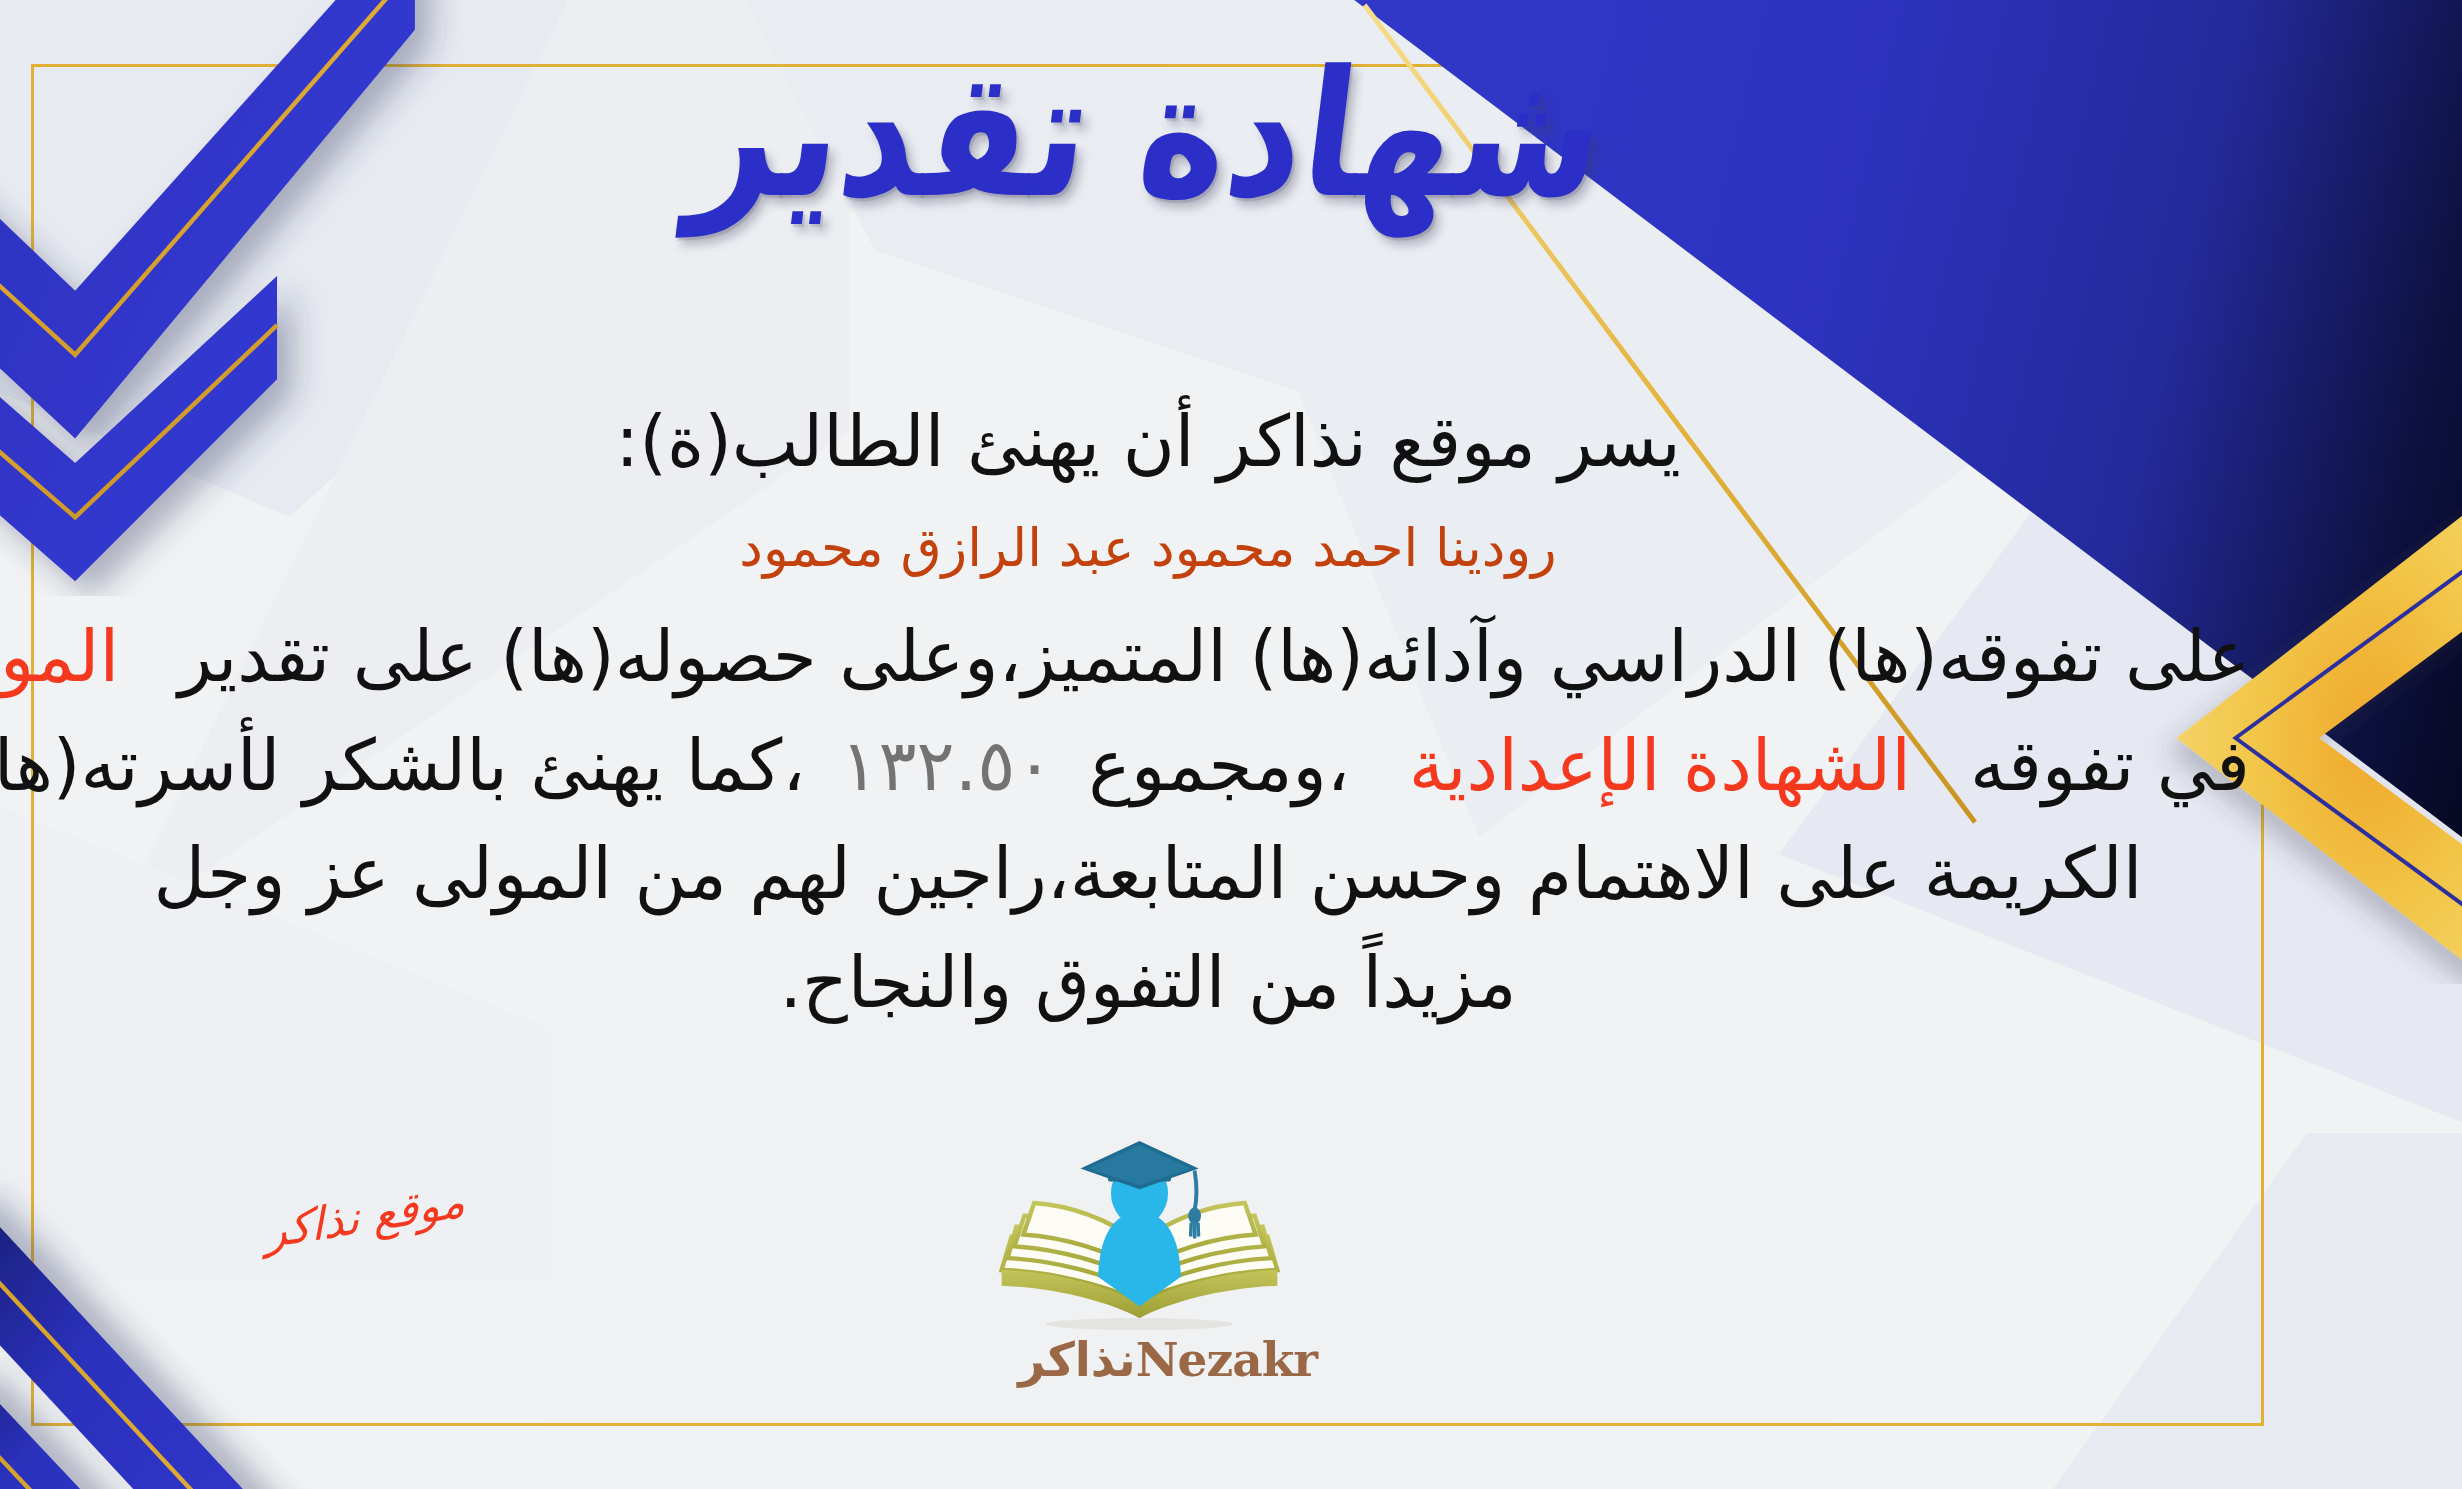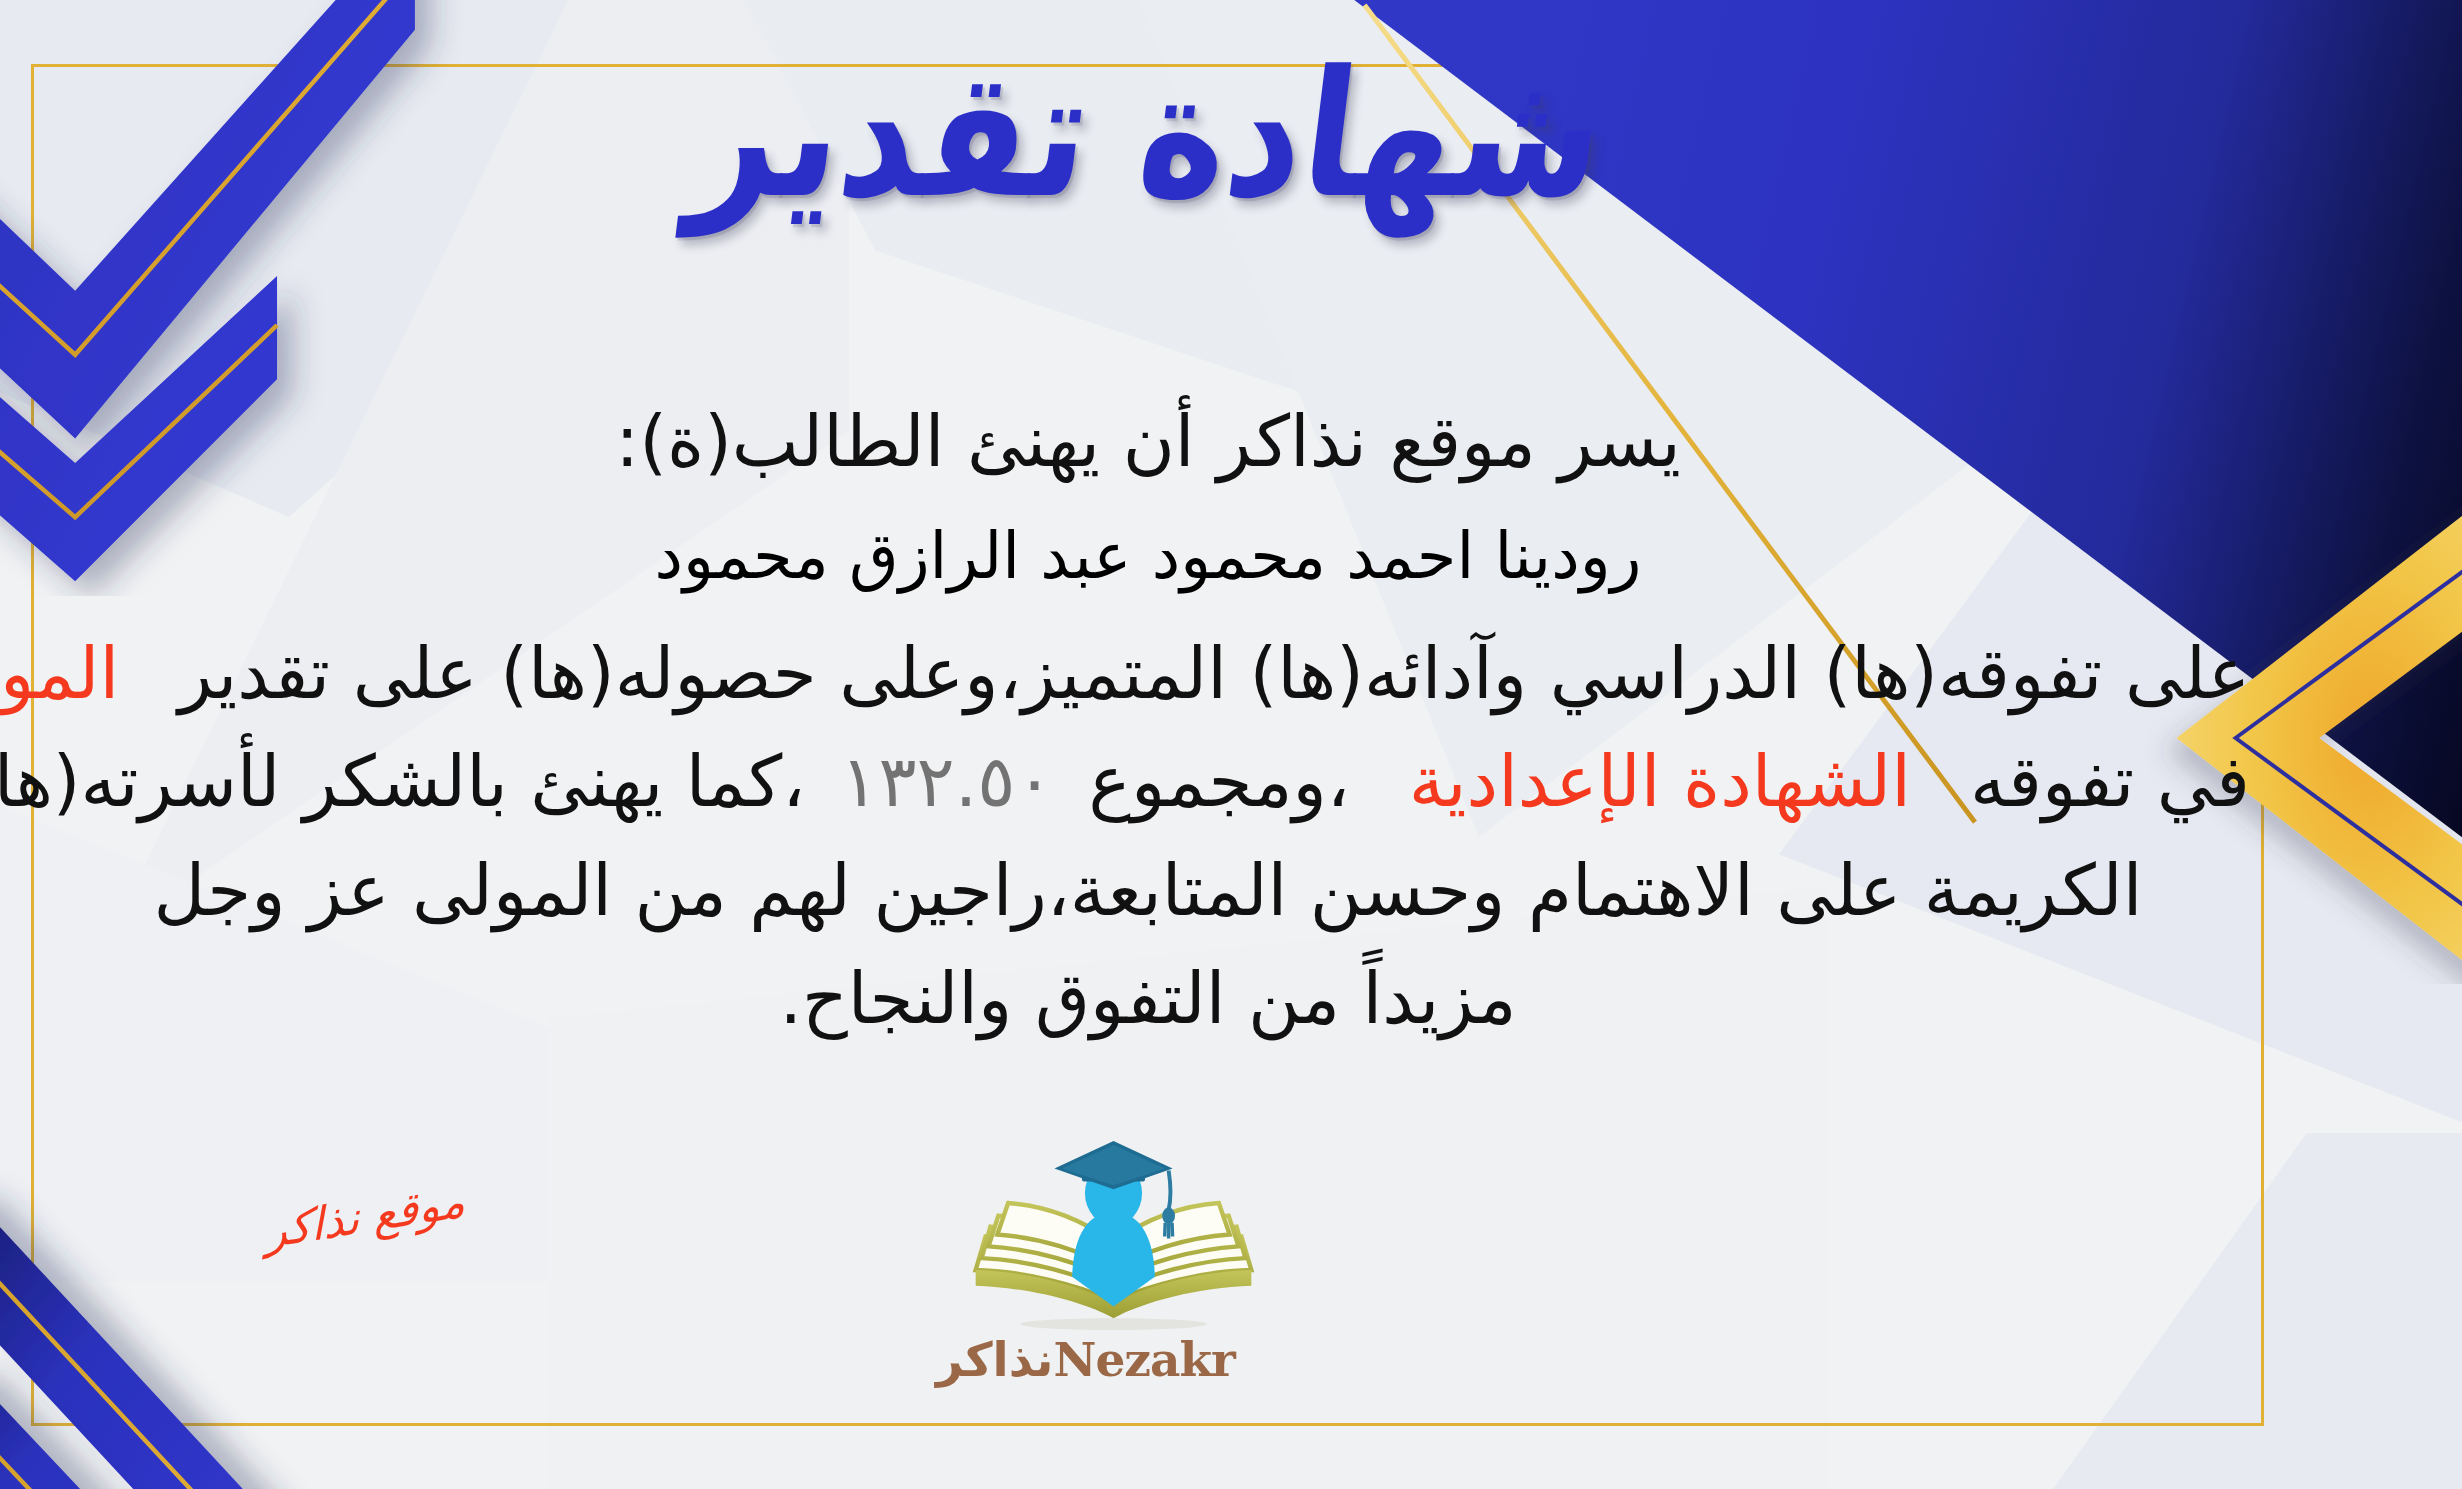--- a/index.html
+++ b/index.html
@@ -157,22 +157,22 @@
   }
   .line {
     font-size: 71px;
     line-height: 1.50;
     font-weight: normal;
     white-space: nowrap;
     letter-spacing: -0.5px;
   }
   .line.l1 { margin-bottom: 12.8px; }
   .line.name {
-    color: #000000;
-    font-size: 64px;
+    color: #c2410c;
+    font-size: 53px;
     margin-bottom: 16.7px;
     letter-spacing: 0px;
   }
   .line.l3 { margin-bottom: 2px; }
   .line.l4 { margin-bottom: 2px; }
   .line.l5 { margin-bottom: 2px; }
   .line.l6 { margin-bottom: 0; }
 
   .hl {
     color: #f4391f;
@@ -206,26 +206,26 @@
     color: #f4391f;
     font-style: italic;
     transform: rotate(-9deg) skewX(-6deg);
     display: inline-block;
     white-space: nowrap;
   }
 
   
   .logo {
     position: absolute;
-    left: 1102px;
+    left: 1128px;
     top: 1138px;
     width: 355px;
     height: 276px;
     z-index: 9;
-    text-align: left;
+    text-align: right;
   }
   .logo-mark { width: 315px; height: 197px; display: block; margin: 0 auto; }
   .logo-text {
     margin-top: -3px;
     font-family: "DejaVu Sans", sans-serif;
     font-weight: bold;
     font-size: 47px;
     color: #9a6846;
     letter-spacing: -1px;
     white-space: nowrap;

